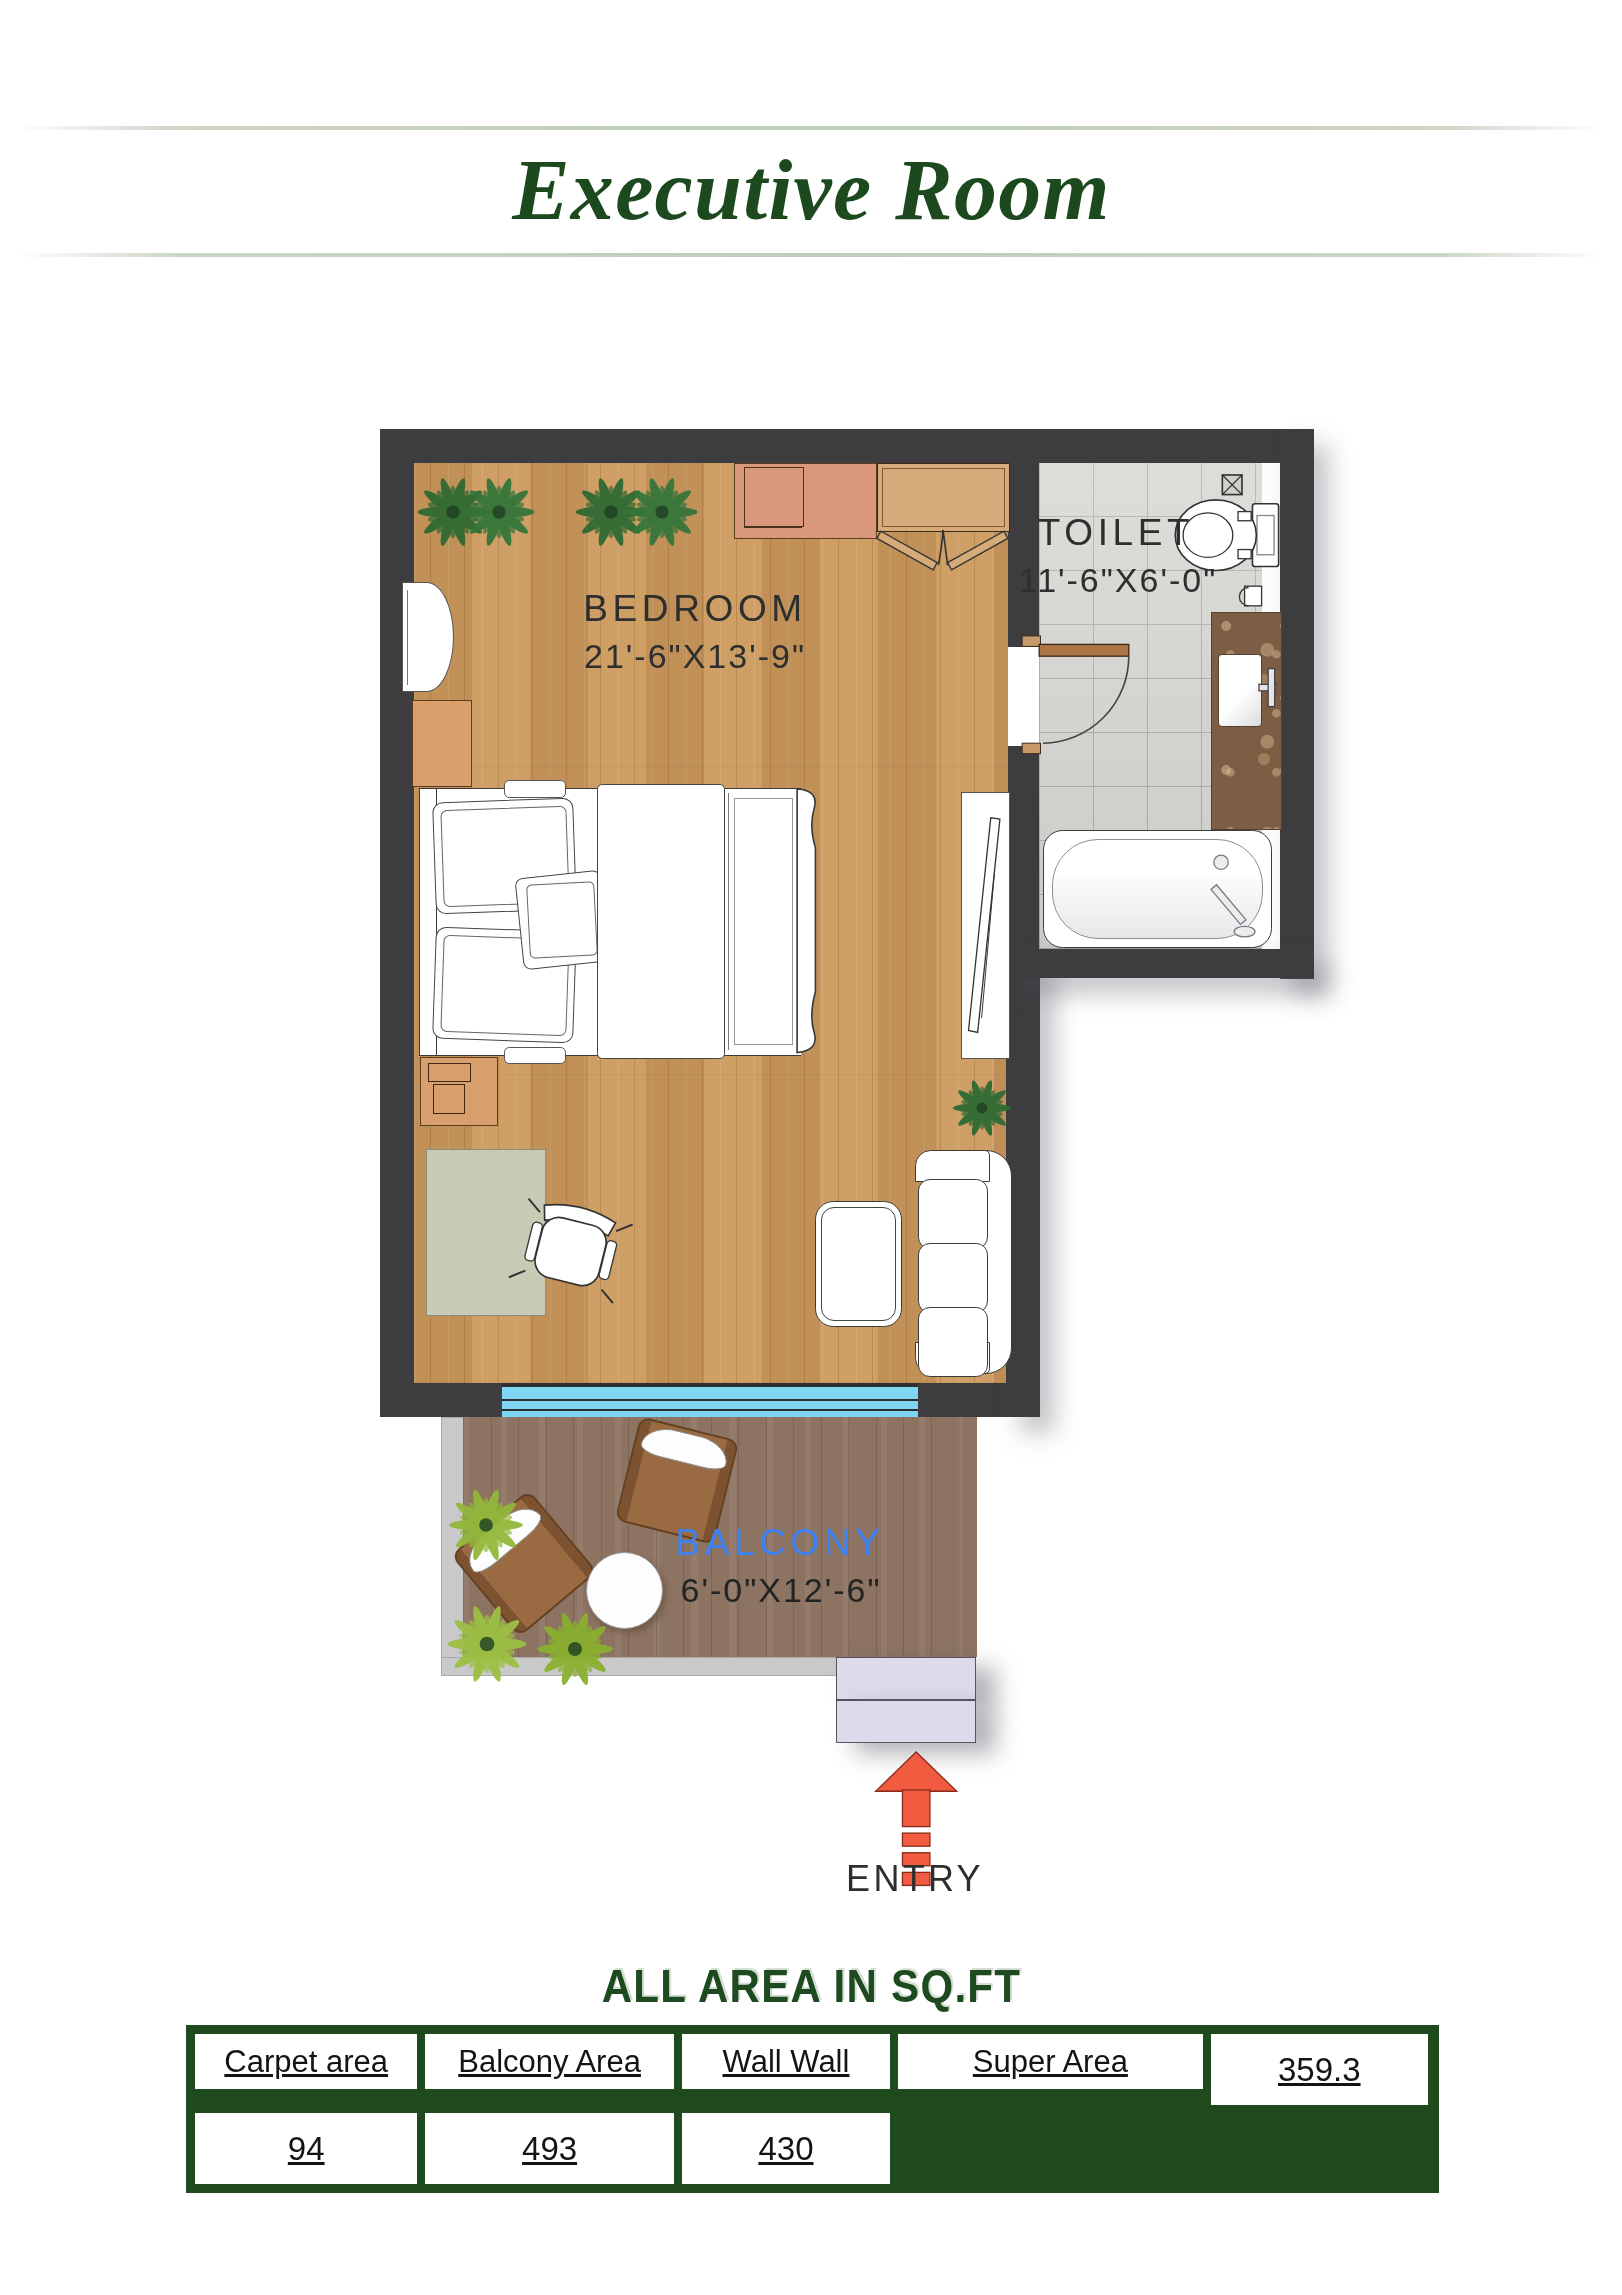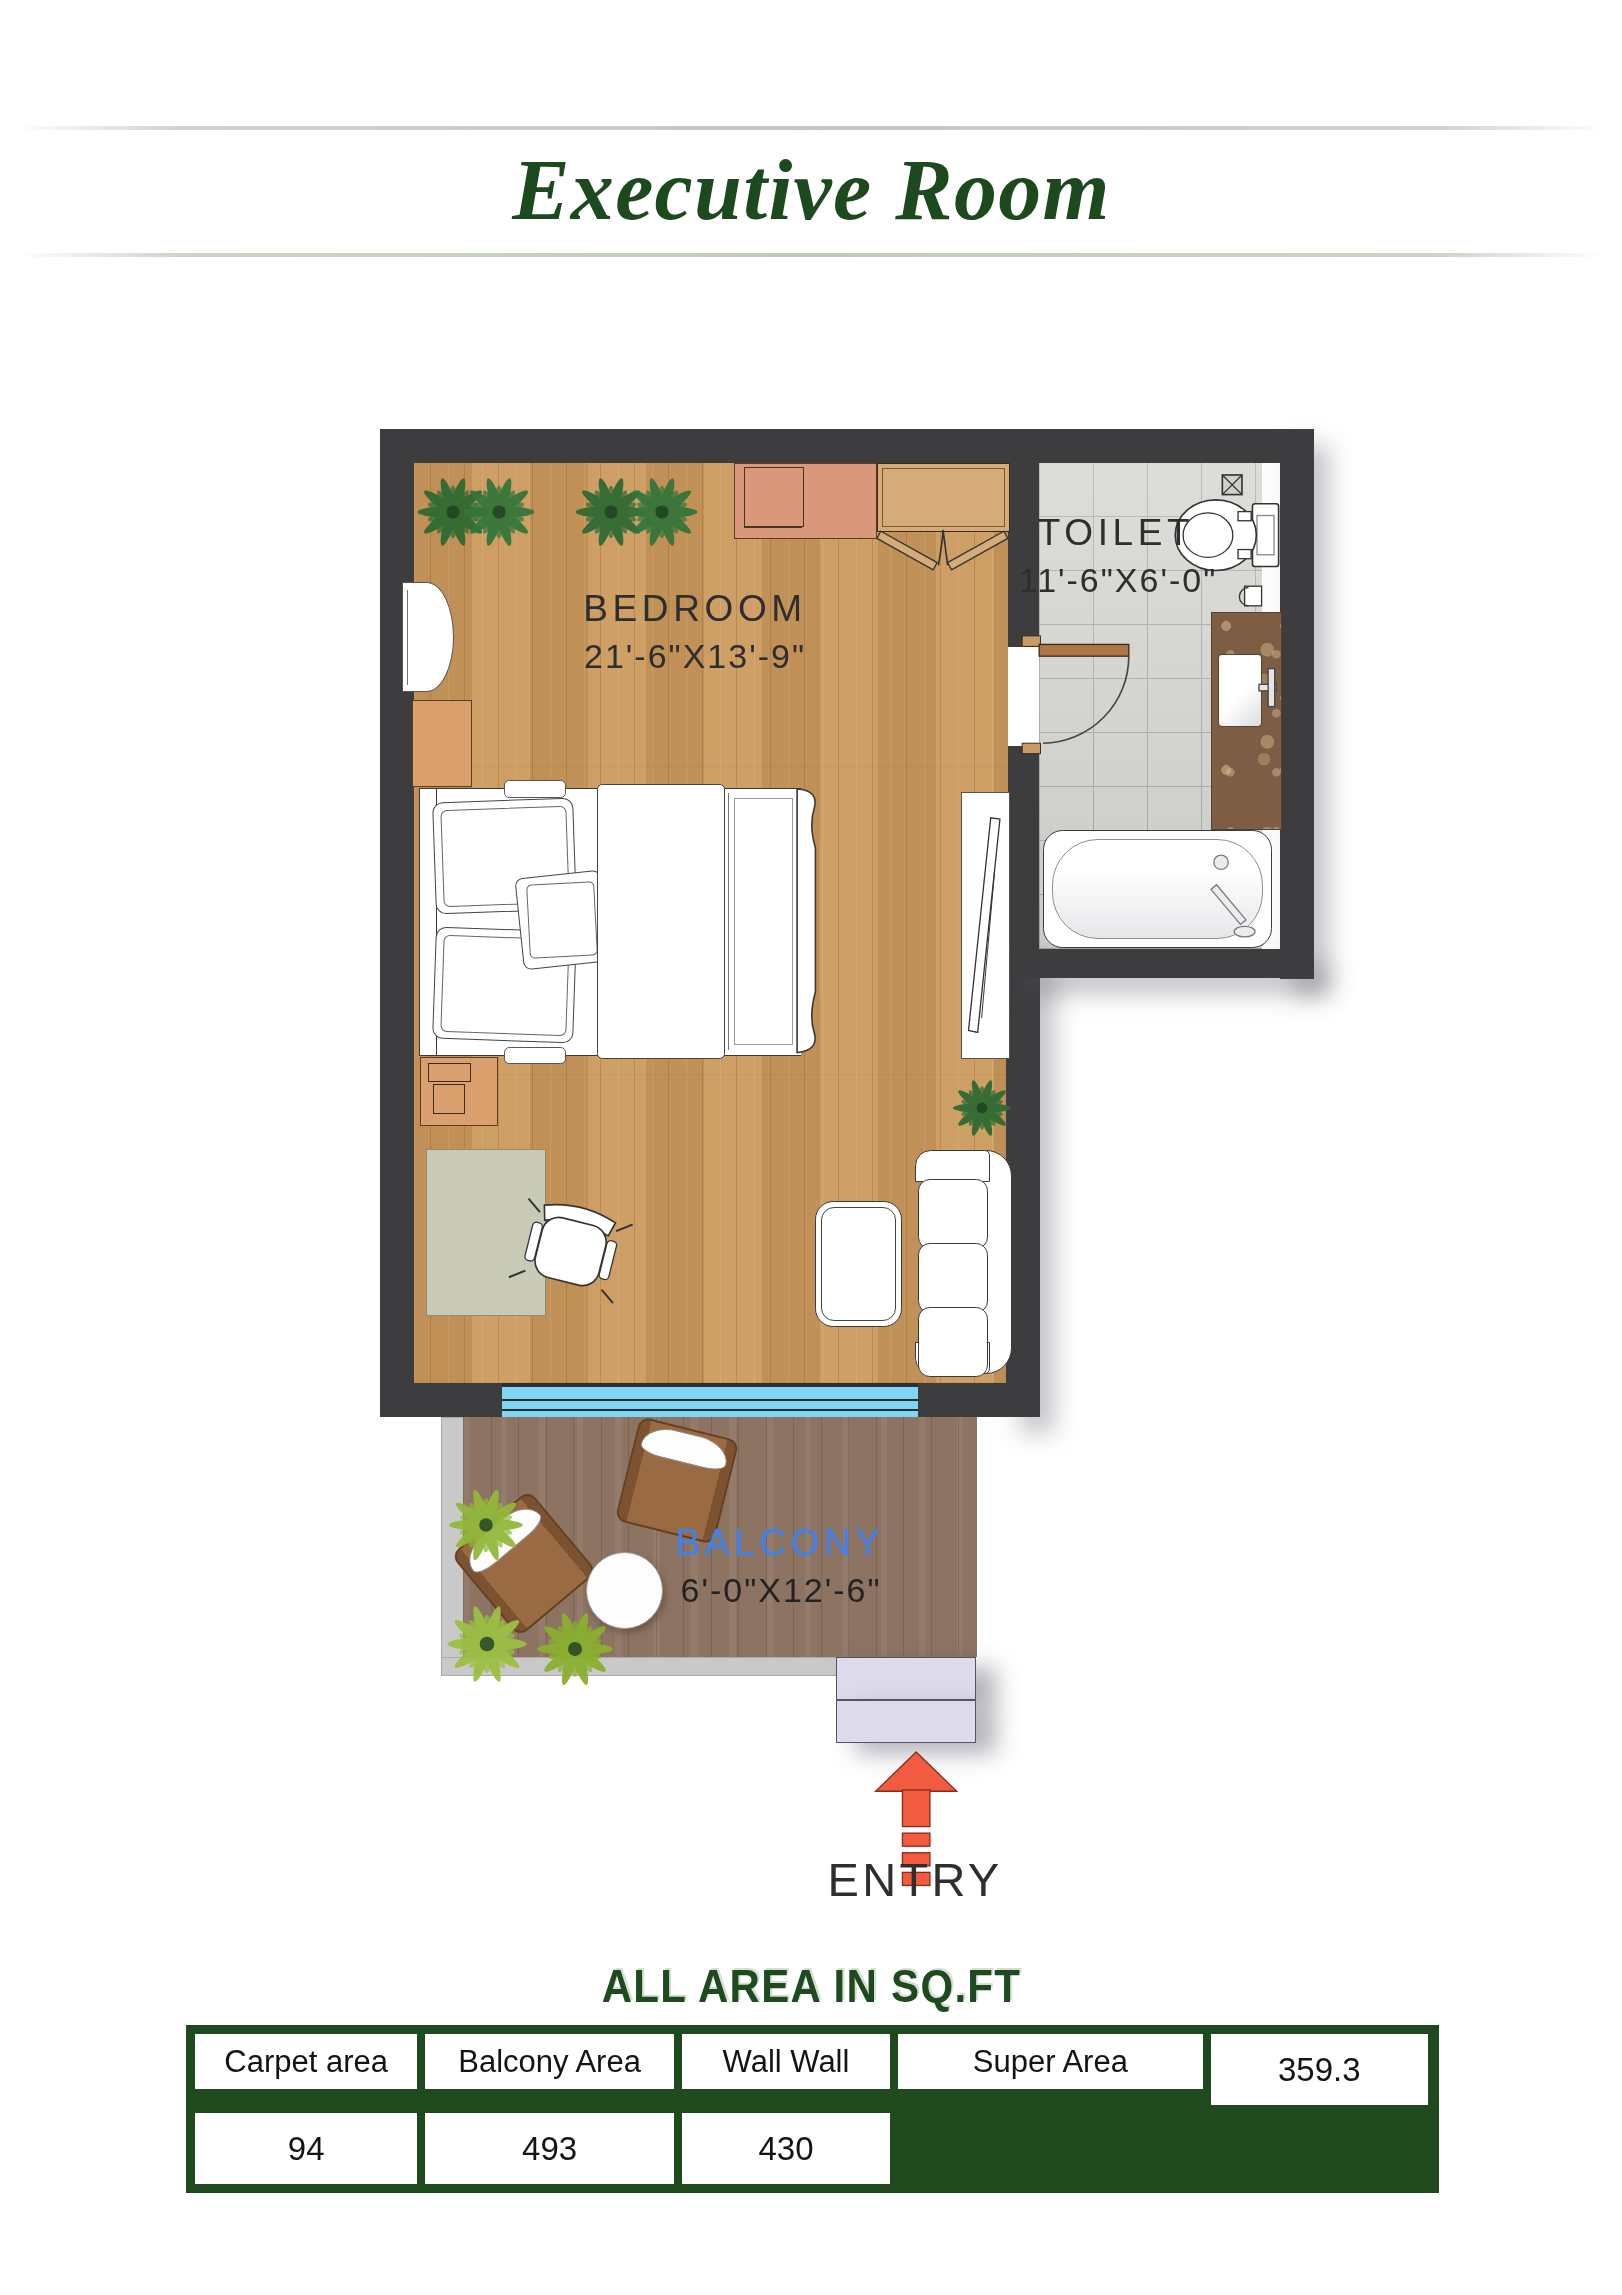--- a/index.html
+++ b/index.html
@@ -66,21 +66,21 @@
       border:1.3px solid #8a8a8a;border-radius:50% 50% 35% 35% / 100% 100% 40% 40%;}
 
   
   .area-heading{position:absolute;left:0;top:1963px;width:1623px;text-align:center;
       font-size:42px;font-weight:bold;color:#1d4a1e;letter-spacing:1.3px;
       text-shadow:2px -2px 0 rgba(29,74,30,0.18);transform:scaleY(1.08);}
   .area-table{position:absolute;left:186px;top:2025px;width:1253px;box-sizing:border-box;
       background:#1f4a1d;padding:9.2px;display:grid;
       grid-template-columns:222px 249px 208px 305px 217px;gap:7.9px;}
   .area-table .cell{background:#ffffff;display:flex;align-items:center;justify-content:center;
-      color:#141414;}
+      color:#141414;text-decoration:underline;}
   .area-table .head{height:55px;font-size:31px;}
   .area-table .val{height:71px;font-size:33px;}
 
   .lineart{position:absolute;left:0;top:0;pointer-events:none;}
   .plant{position:absolute;transform:translate(-50%,-50%);}
 </style>
 </head>
 <body>
 
 <div class="page">
@@ -294,21 +294,21 @@
         <rect x="1379" y="2862" width="42" height="20"></rect>
       </g>
     </svg>
 
     <div class="plan-label" style="left:695px;top:609px;">BEDROOM</div>
     <div class="plan-dims" style="left:695px;top:656px;">21'-6"X13'-9"</div>
     <div class="plan-label" style="left:1116px;top:533px;text-align:right;">TOILET</div>
     <div class="plan-dims" style="left:1118px;top:580px;">11'-6"X6'-0"</div>
     <div class="plan-label" style="left:780px;top:1543px;color:#3b82f6;">BALCONY</div>
     <div class="plan-dims" style="left:781px;top:1590px;color:#232323;">6'-0"X12'-6"</div>
-    <div class="plan-label" style="left:915px;top:1879px;letter-spacing:3.3px;font-size:47px;">ENTRY</div>
+    <div class="plan-label" style="left:915px;top:1879px;letter-spacing:3.3px;font-size:36px;">ENTRY</div>
   </div>
 
   <div class="area-heading">ALL AREA IN SQ.FT</div>
 
   <div class="area-table">
     <div class="cell head">Carpet area</div>
     <div class="cell head">Balcony Area</div>
     <div class="cell head">Wall Wall</div>
     <div class="cell head">Super Area</div>
     <div class="cell val">359.3</div>

